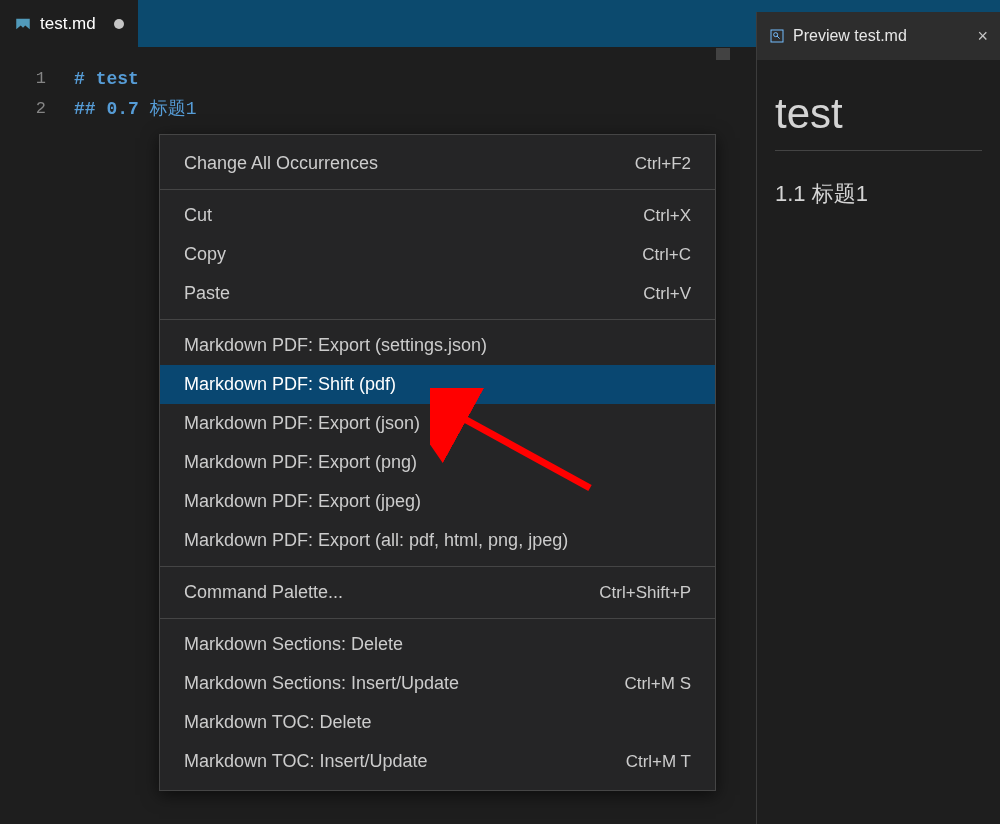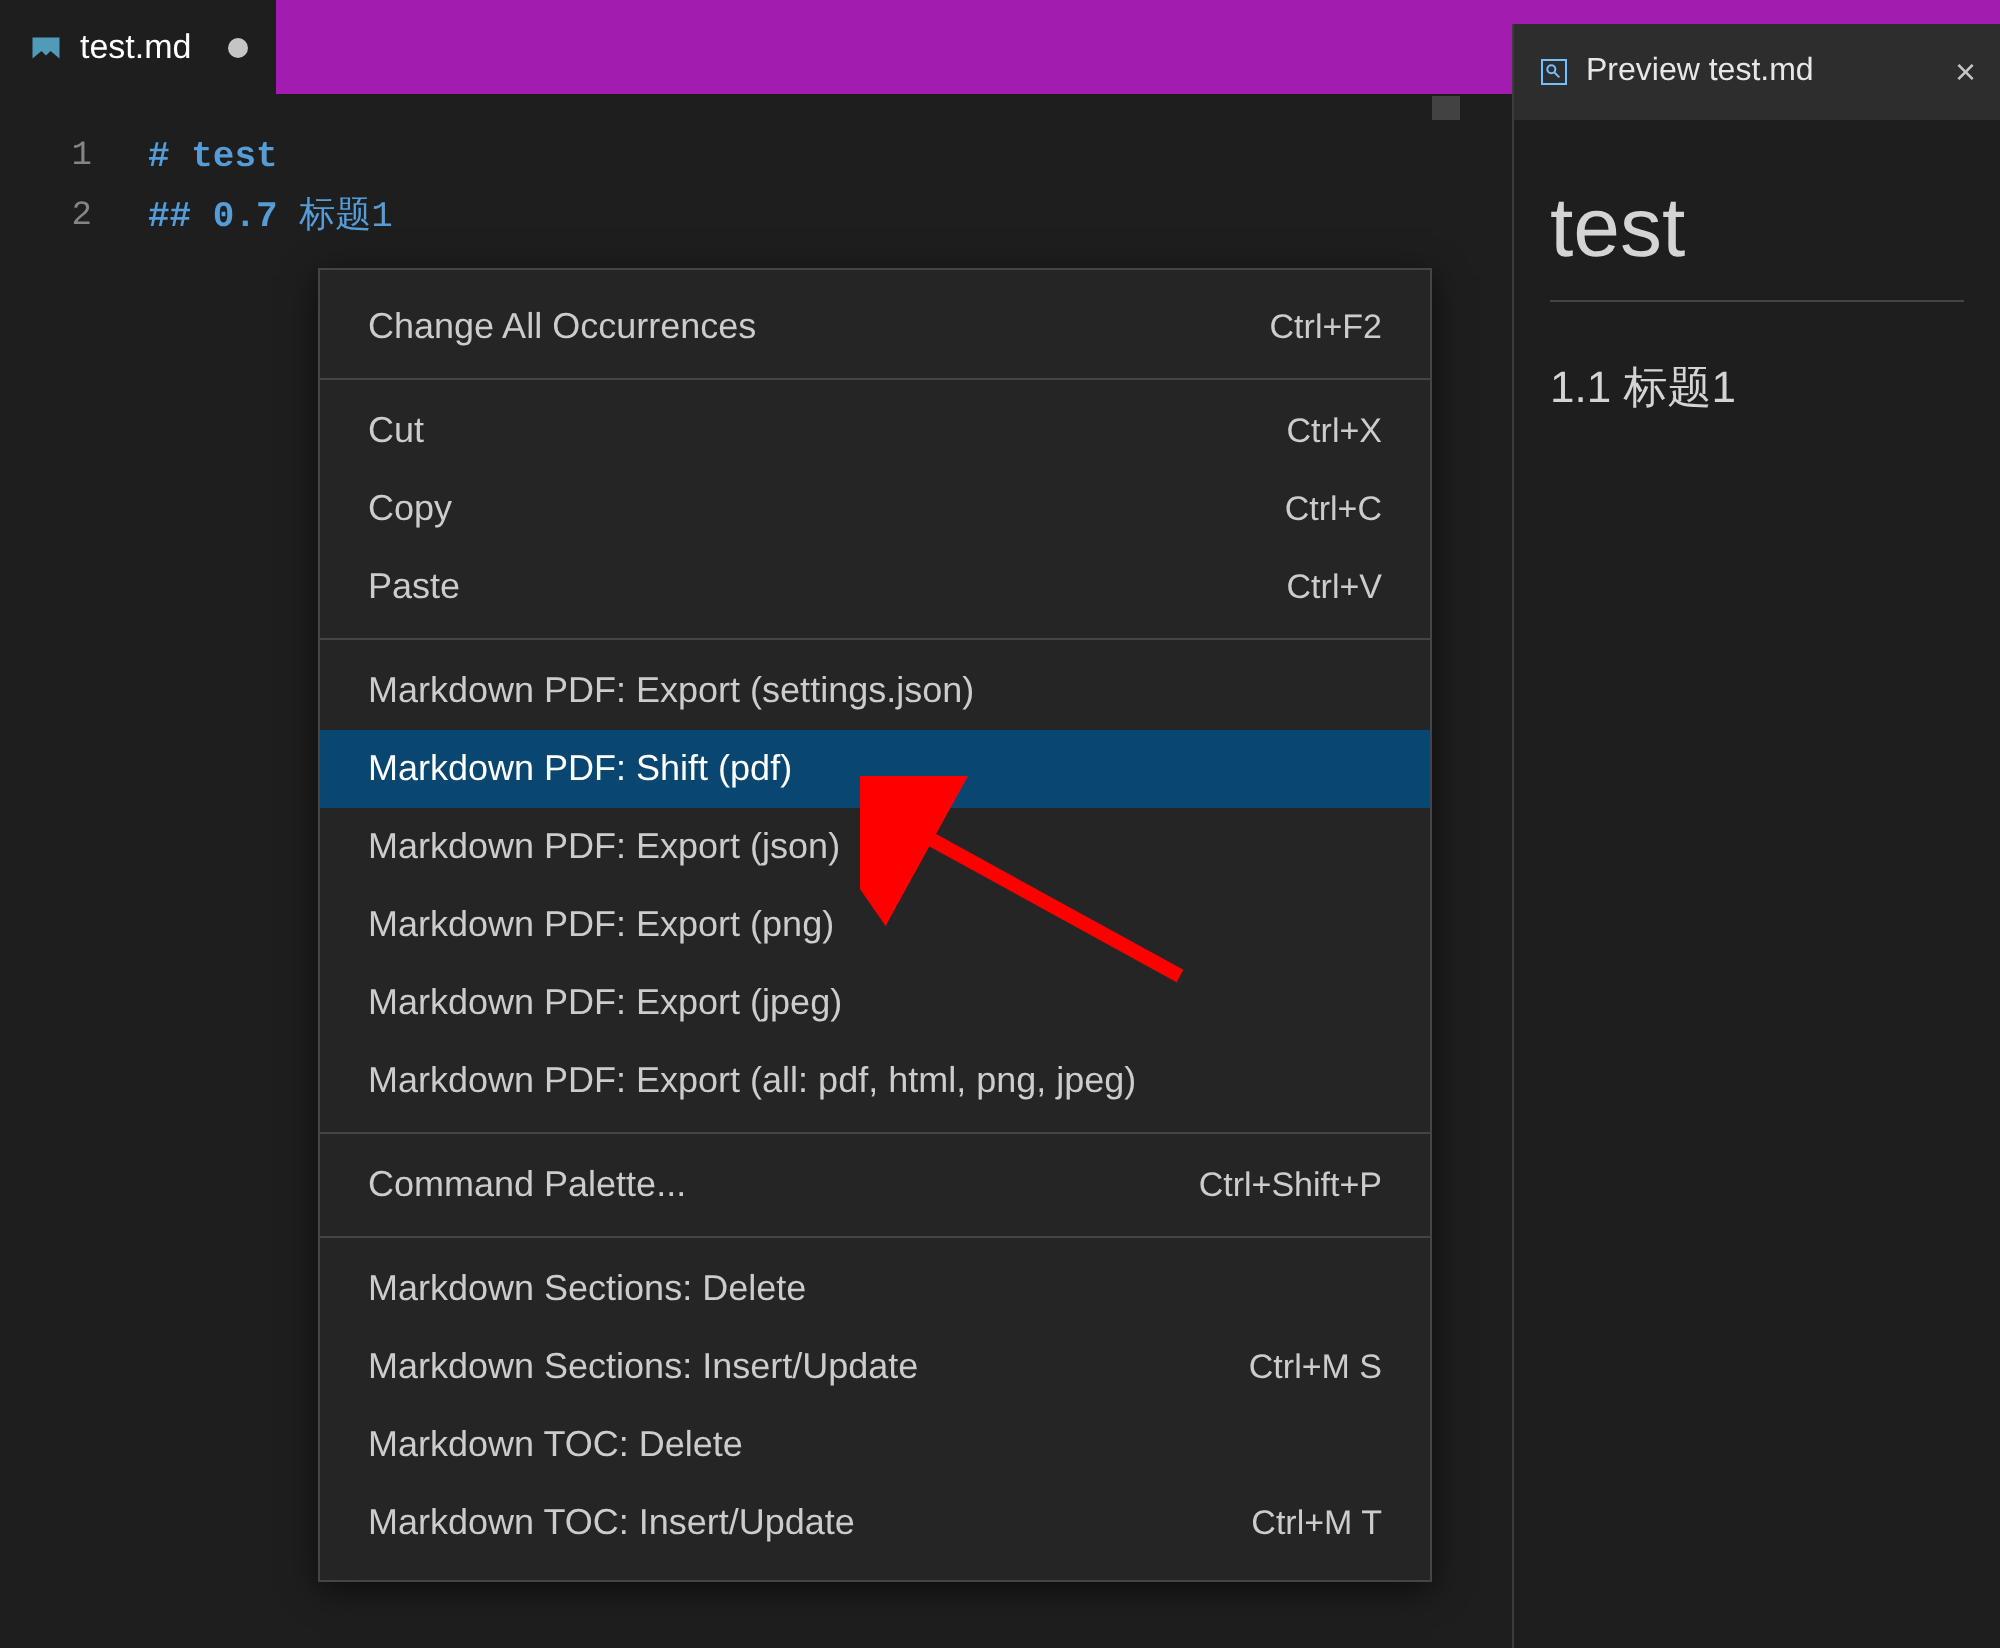--- a/index.html
+++ b/index.html
@@ -7,21 +7,21 @@
   width: 1000px;
   height: 824px;
   background: #1e1e1e;
   font-family: "Segoe UI", Arial, sans-serif;
   color: #cccccc;
   overflow: hidden;
   position: relative;
 }
 .tabs-bar {
   height: 48px;
-  background: #a21caf;
+  background: #0c4a6e;
   display: flex;
   align-items: stretch;
   border-bottom: 1px solid #1e1e1e;
 }
 .tab {
   background: #1e1e1e;
   display: flex;
   align-items: center;
   padding: 0 14px;
   gap: 8px;

